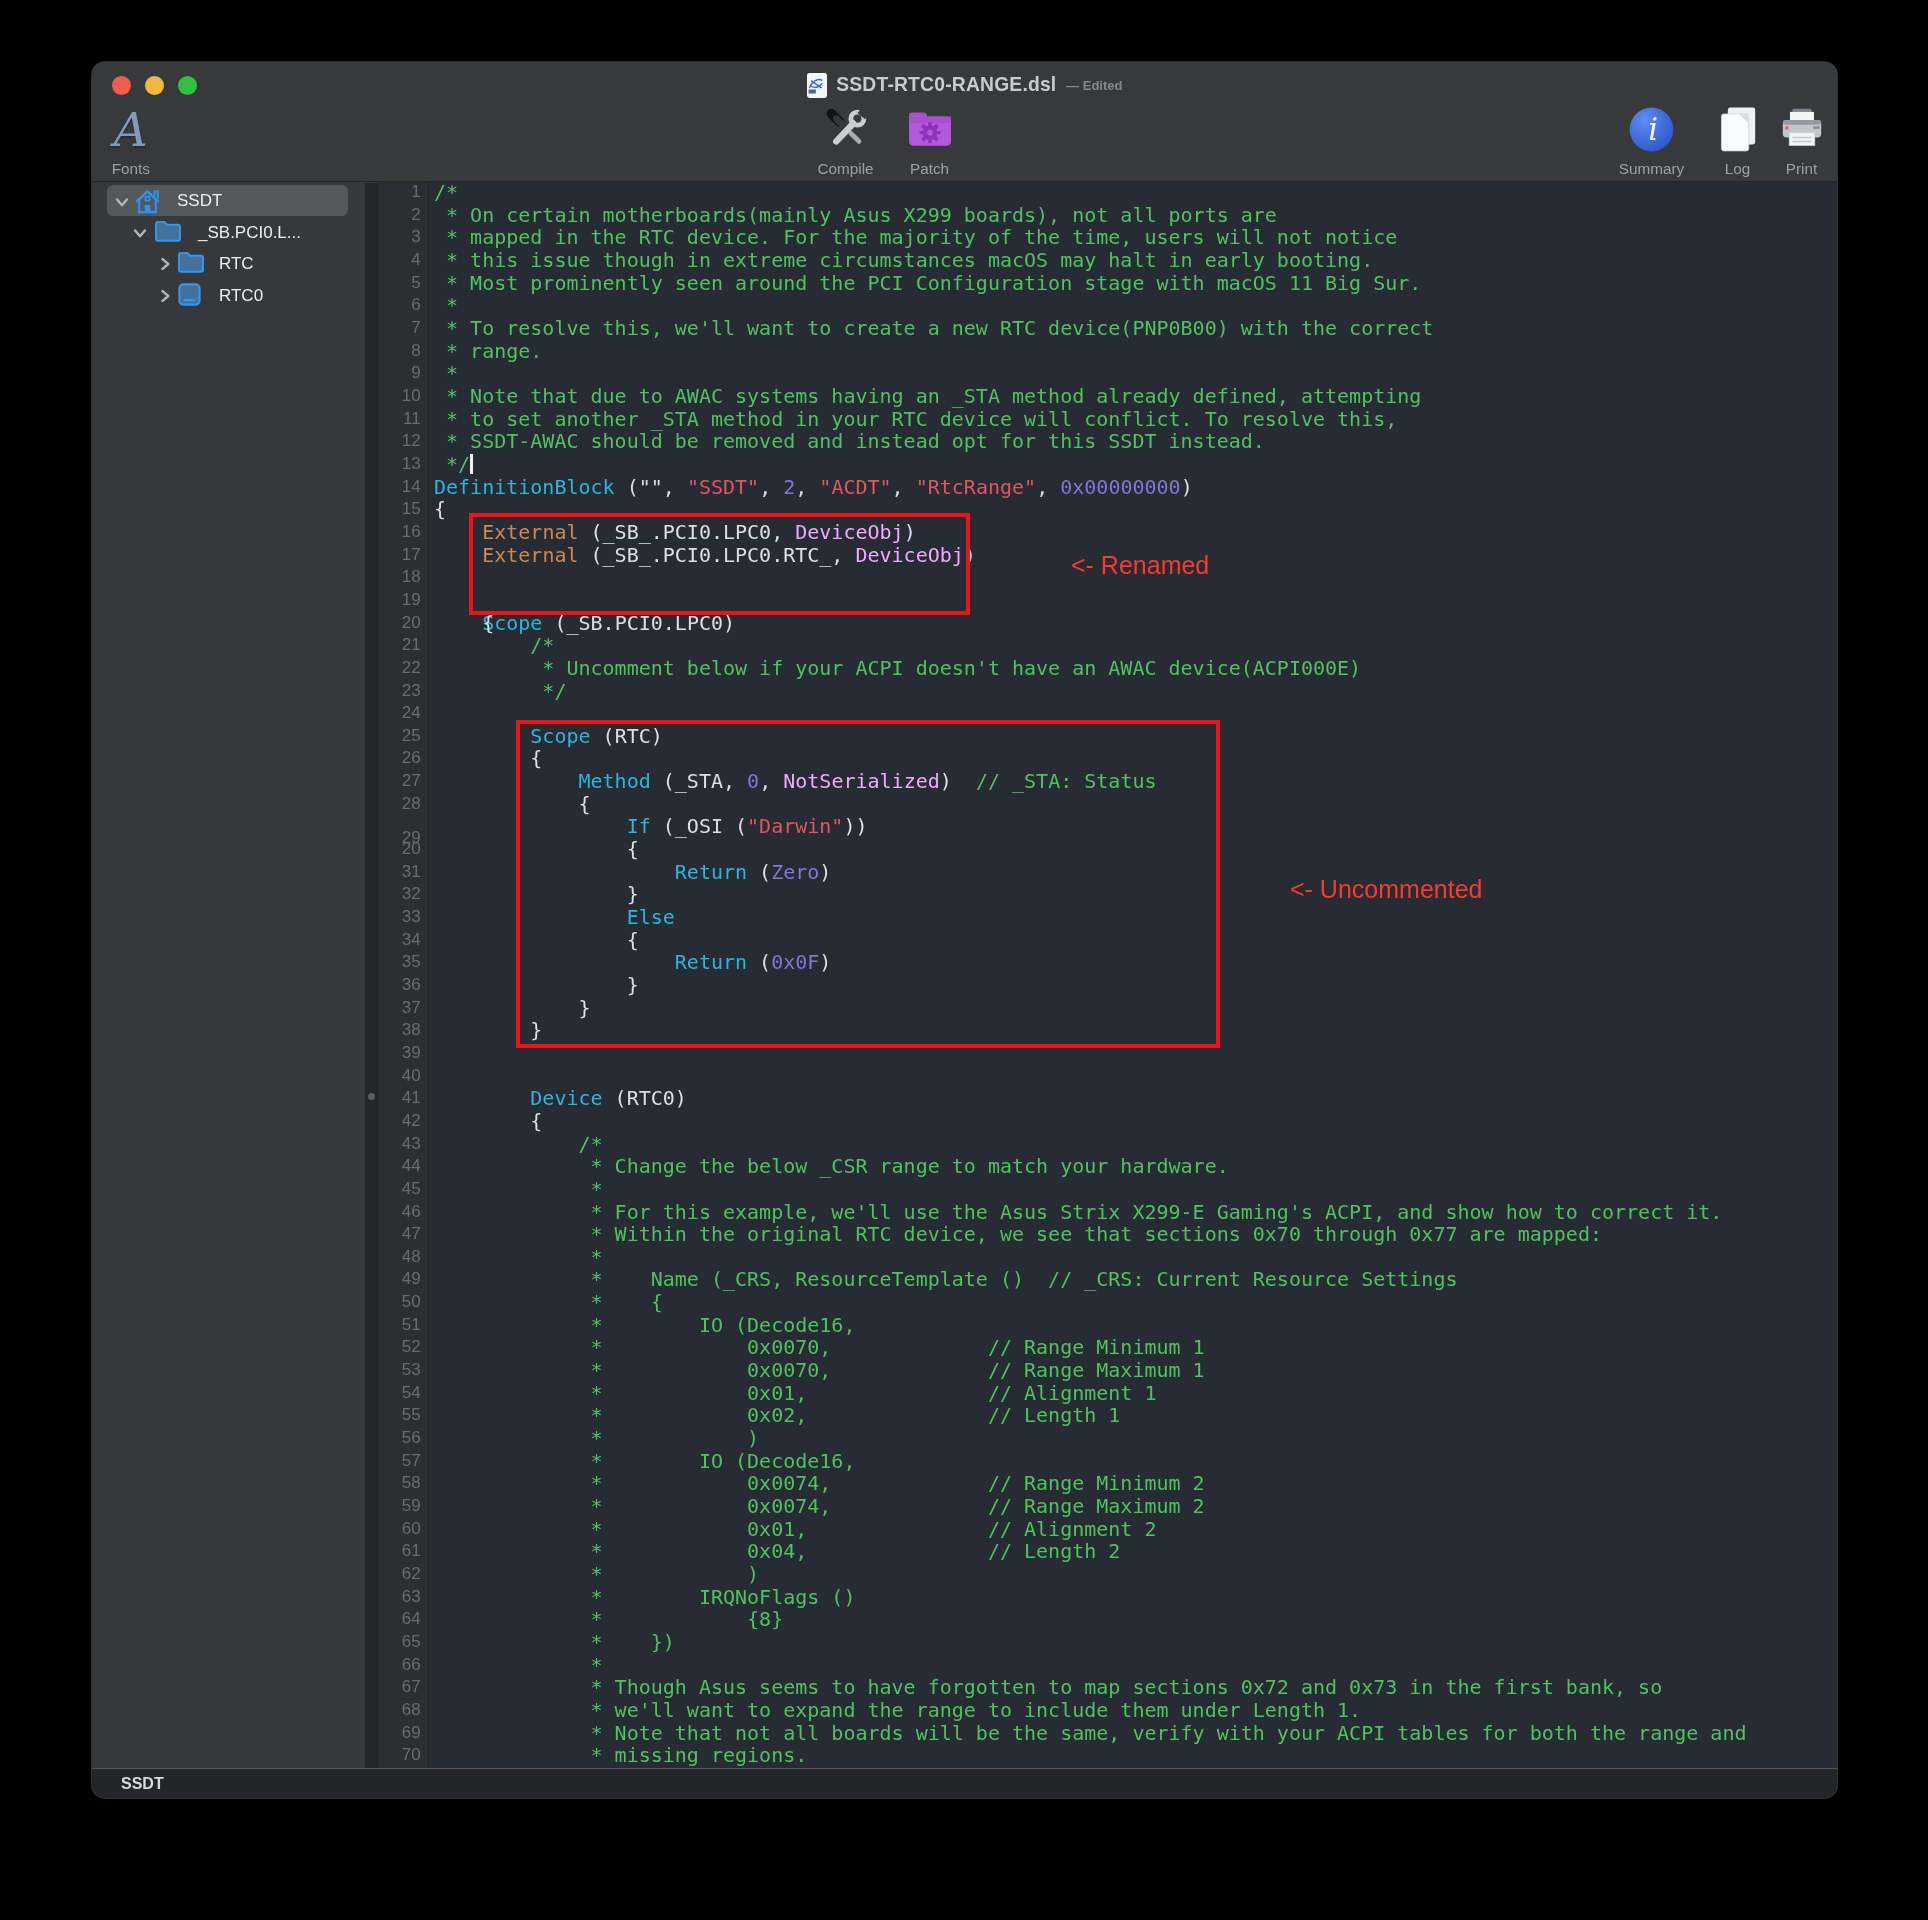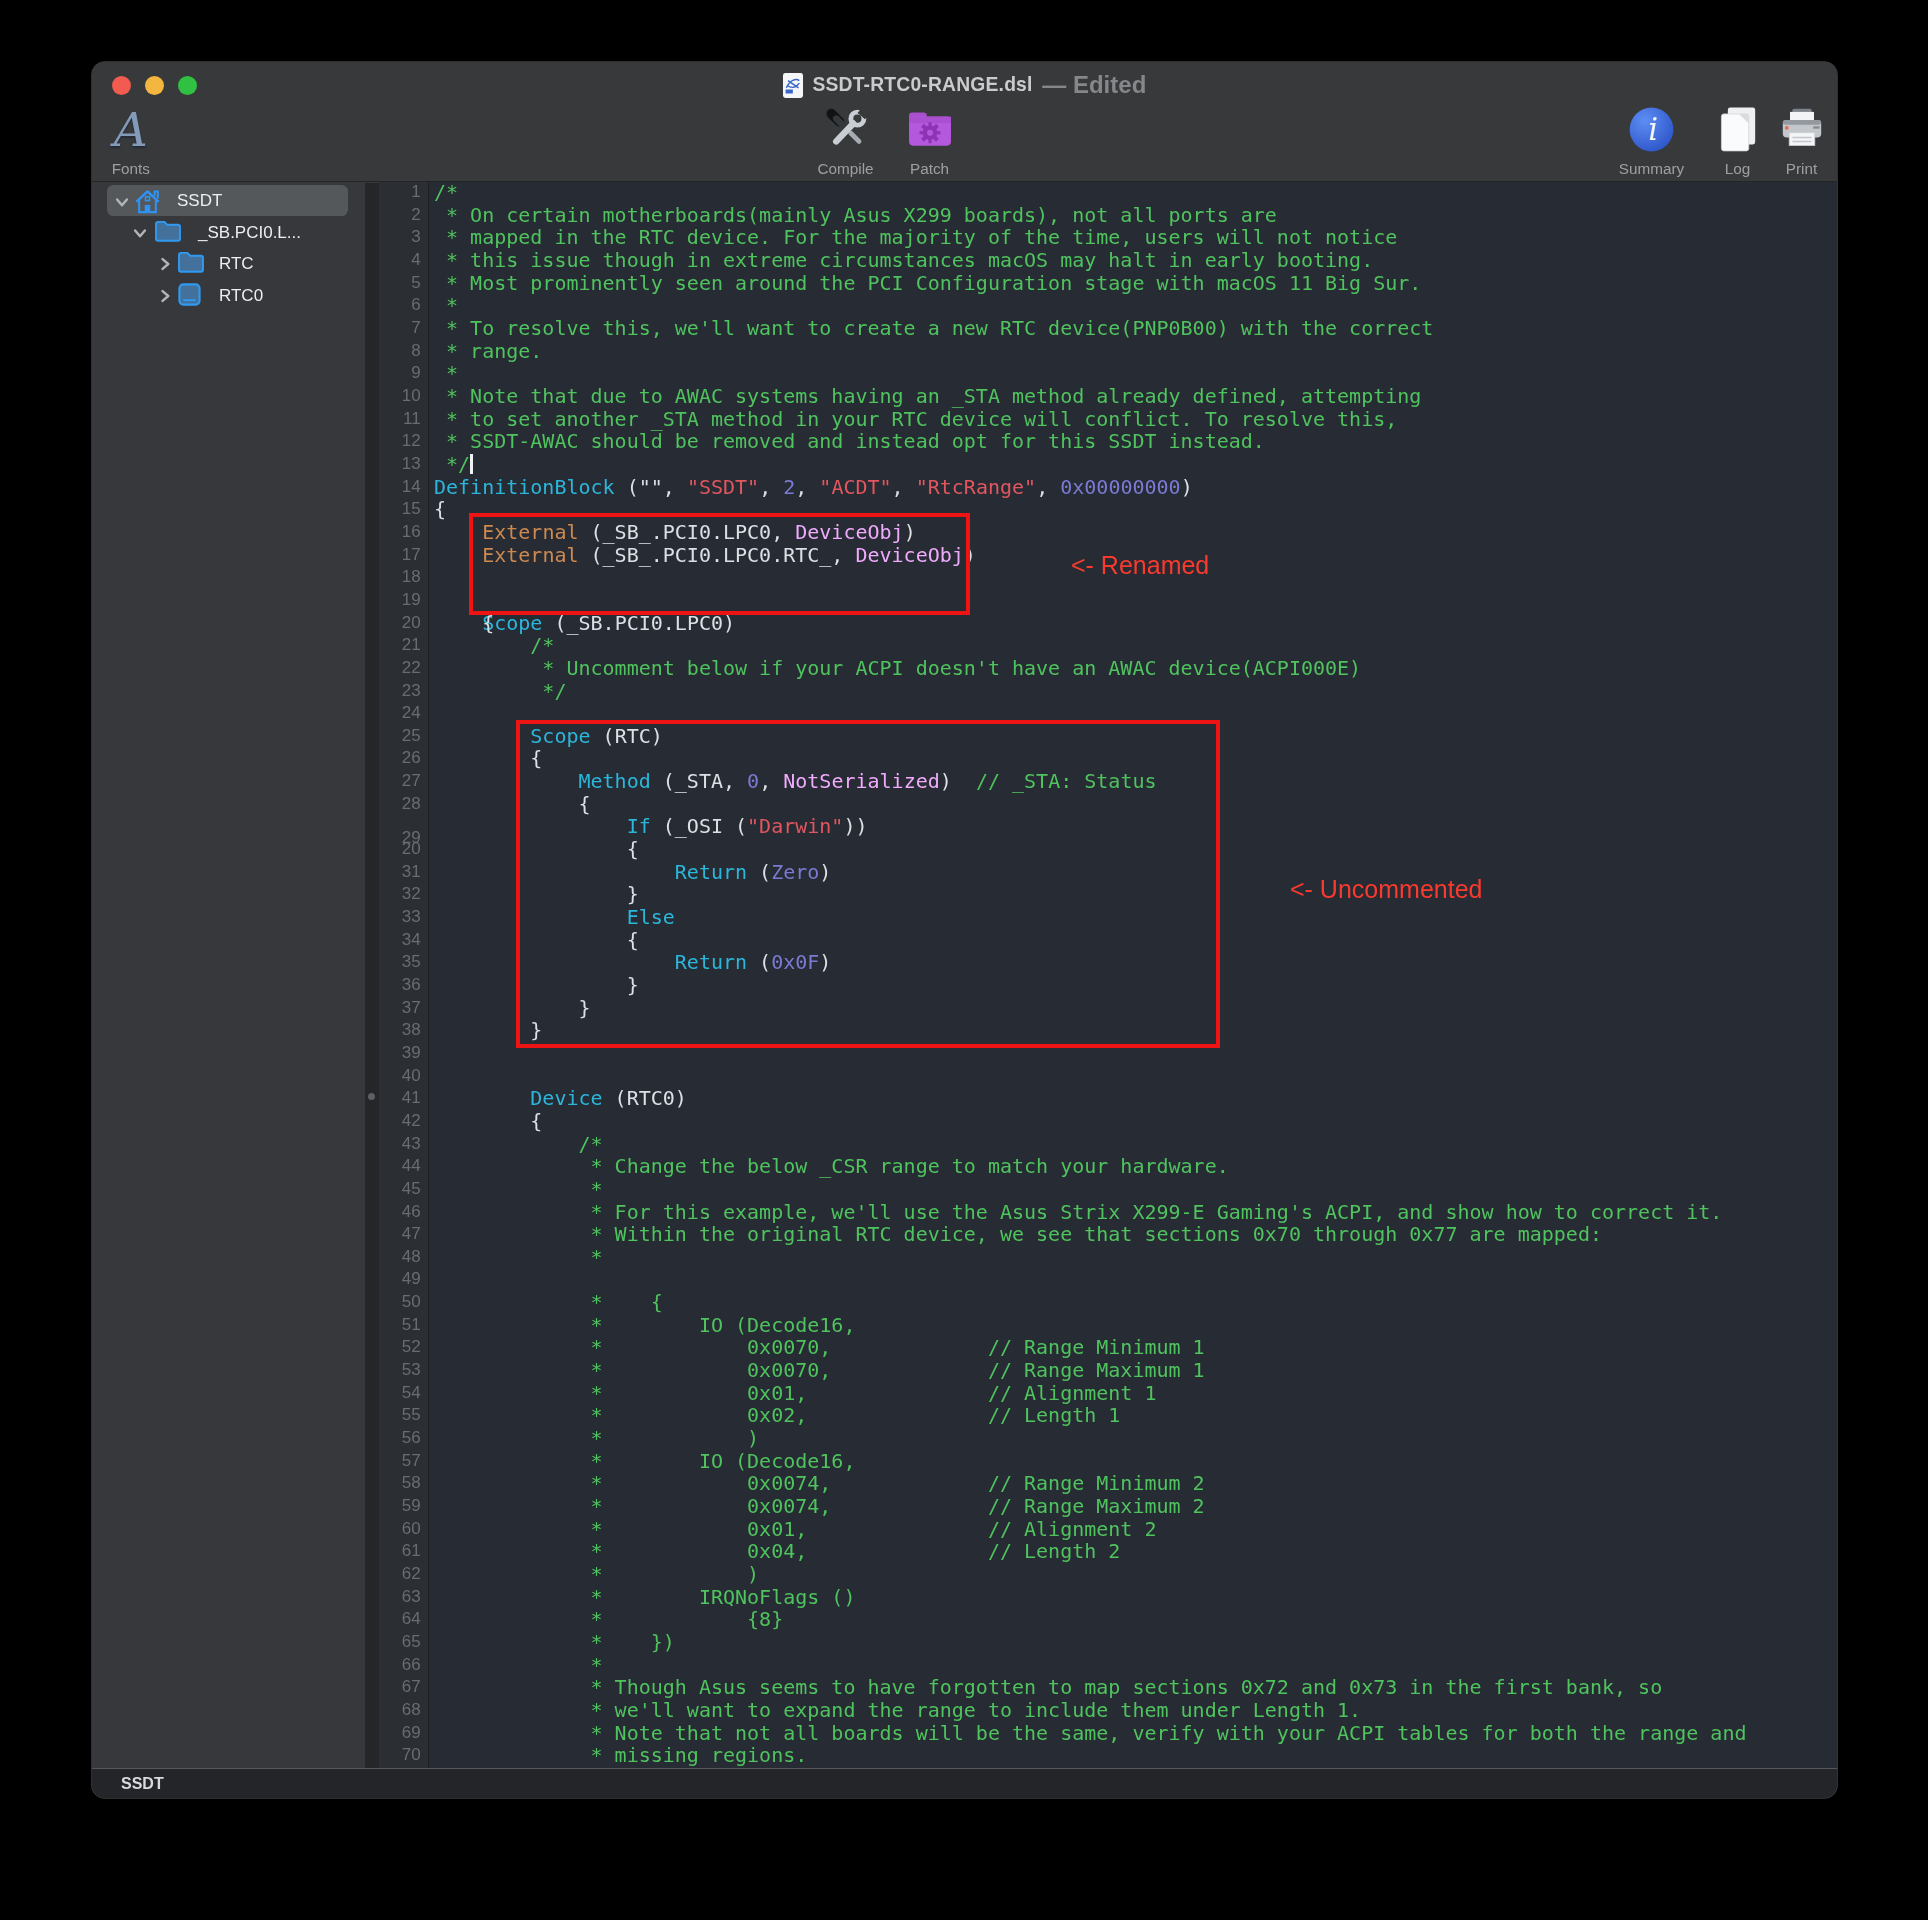--- a/index.html
+++ b/index.html
@@ -15,21 +15,21 @@
             background:#37393b; border-bottom:0.8px solid #232527; }
   .lights { position:absolute; left:20px; top:13.7px; display:flex; gap:13.7px; }
   .light { width:19.3px; height:19.3px; border-radius:50%; }
   .light.red{ background:#f25c50; } .light.yellow{ background:#f3b63f; } .light.green{ background:#30c143; }
 
   .titlewrap { position:absolute; left:0; top:9.7px; width:100%; height:27px;
                display:flex; align-items:center; justify-content:center; gap:9.7px; }
   .docicon { position:relative; width:20px; height:25px; background:#f5f6f7; border-radius:2.4px; }
   .docicon svg { position:absolute; left:0.8px; top:2.4px; }
   .title-name { font-size:19.3px; font-weight:700; color:#c9cbcd; letter-spacing:0.2px; }
-  .title-edited { font-size:24px; font-weight:700; color:#85878a; }
+  .title-edited { font-size:13px; font-weight:700; color:#85878a; }
 
   .tbtn { position:absolute; top:40px; display:flex; flex-direction:column; align-items:center; width:105px; }
   .tbtn .ic { height:55px; display:flex; align-items:center; justify-content:center; }
   .tbtn .lbl { margin-top:3.2px; font-size:15.3px; color:#9da0a3; }
   .tb-fonts   { left:-13.7px; }
   .tb-compile { left:701px; }
   .tb-patch   { left:785px; }
   .tb-summary { left:1507px; }
   .tb-log     { left:1593px; }
   .tb-print   { left:1657px; }
@@ -352,20 +352,21 @@
         <div class="cline" style="top: 860px;"></div>
         <div class="cline" style="top: 883px;"></div>
         <div class="cline" style="top: 905px;"><span class="tp">        </span><span class="tk">Device</span><span class="tp"> (RTC0)</span></div>
         <div class="cline" style="top: 928px;"><span class="tp">        {</span></div>
         <div class="cline" style="top: 951px;"><span class="tc">            /*</span></div>
         <div class="cline" style="top: 973px;"><span class="tc">             * Change the below _CSR range to match your hardware.</span></div>
         <div class="cline" style="top: 996px;"><span class="tc">             *</span></div>
         <div class="cline" style="top: 1019px;"><span class="tc">             * For this example, we'll use the Asus Strix X299-E Gaming's ACPI, and show how to correct it.</span></div>
         <div class="cline" style="top: 1041px;"><span class="tc">             * Within the original RTC device, we see that sections 0x70 through 0x77 are mapped:</span></div>
         <div class="cline" style="top: 1064px;"><span class="tc">             *</span></div>
+        <div class="cline" style="top: 1086px;"><span class="tc">             *    Name (_CRS, ResourceTemplate ()  // _CRS: Current Resource Settings</span></div>
         <div class="cline" style="top: 1109px;"><span class="tc">             *    {</span></div>
         <div class="cline" style="top: 1132px;"><span class="tc">             *        IO (Decode16,</span></div>
         <div class="cline" style="top: 1154px;"><span class="tc">             *            0x0070,             // Range Minimum 1</span></div>
         <div class="cline" style="top: 1177px;"><span class="tc">             *            0x0070,             // Range Maximum 1</span></div>
         <div class="cline" style="top: 1200px;"><span class="tc">             *            0x01,               // Alignment 1</span></div>
         <div class="cline" style="top: 1222px;"><span class="tc">             *            0x02,               // Length 1</span></div>
         <div class="cline" style="top: 1245px;"><span class="tc">             *            )</span></div>
         <div class="cline" style="top: 1268px;"><span class="tc">             *        IO (Decode16,</span></div>
         <div class="cline" style="top: 1290px;"><span class="tc">             *            0x0074,             // Range Minimum 2</span></div>
         <div class="cline" style="top: 1313px;"><span class="tc">             *            0x0074,             // Range Maximum 2</span></div>

